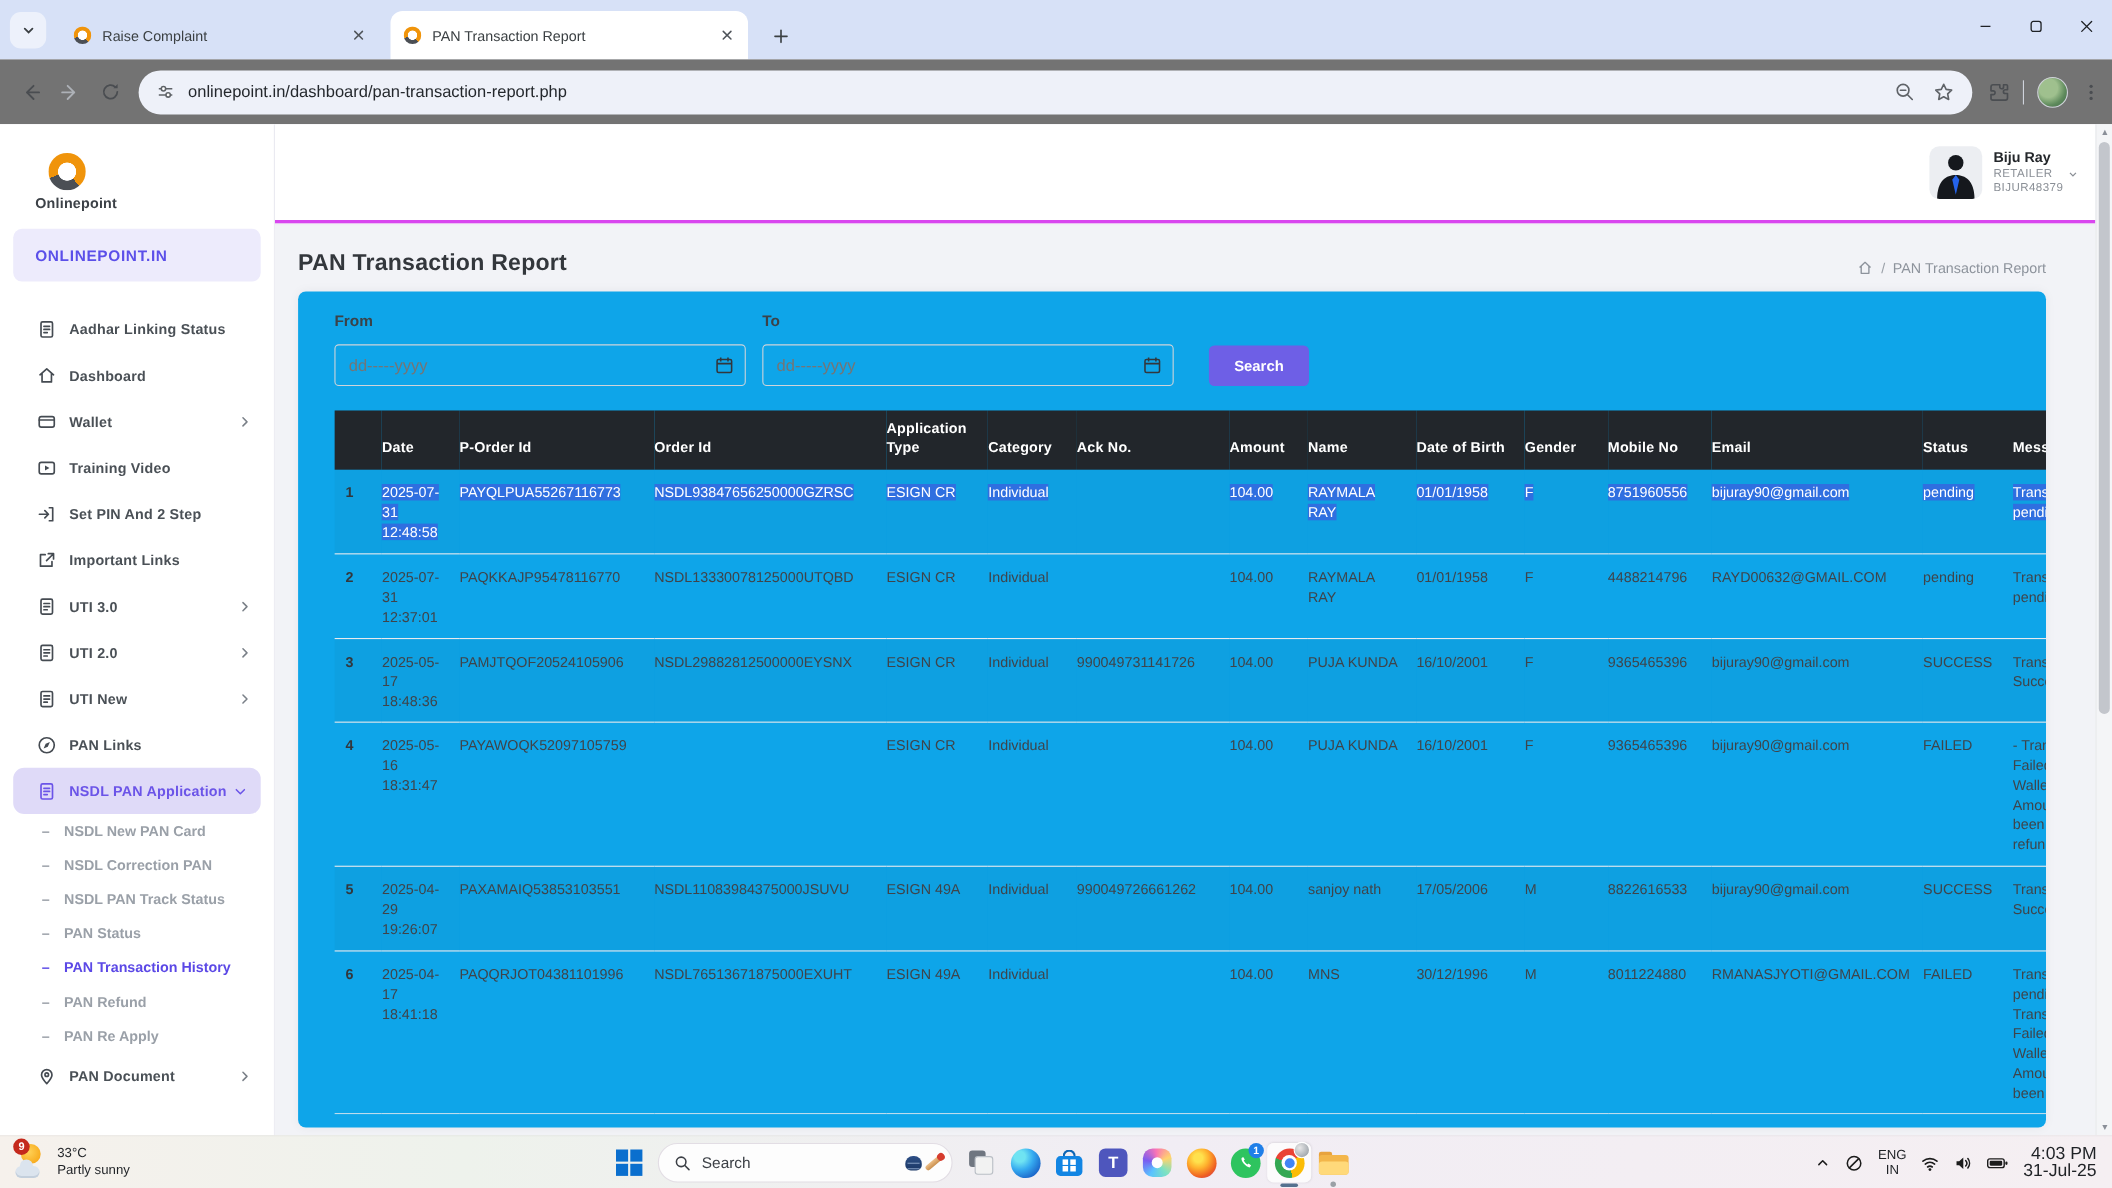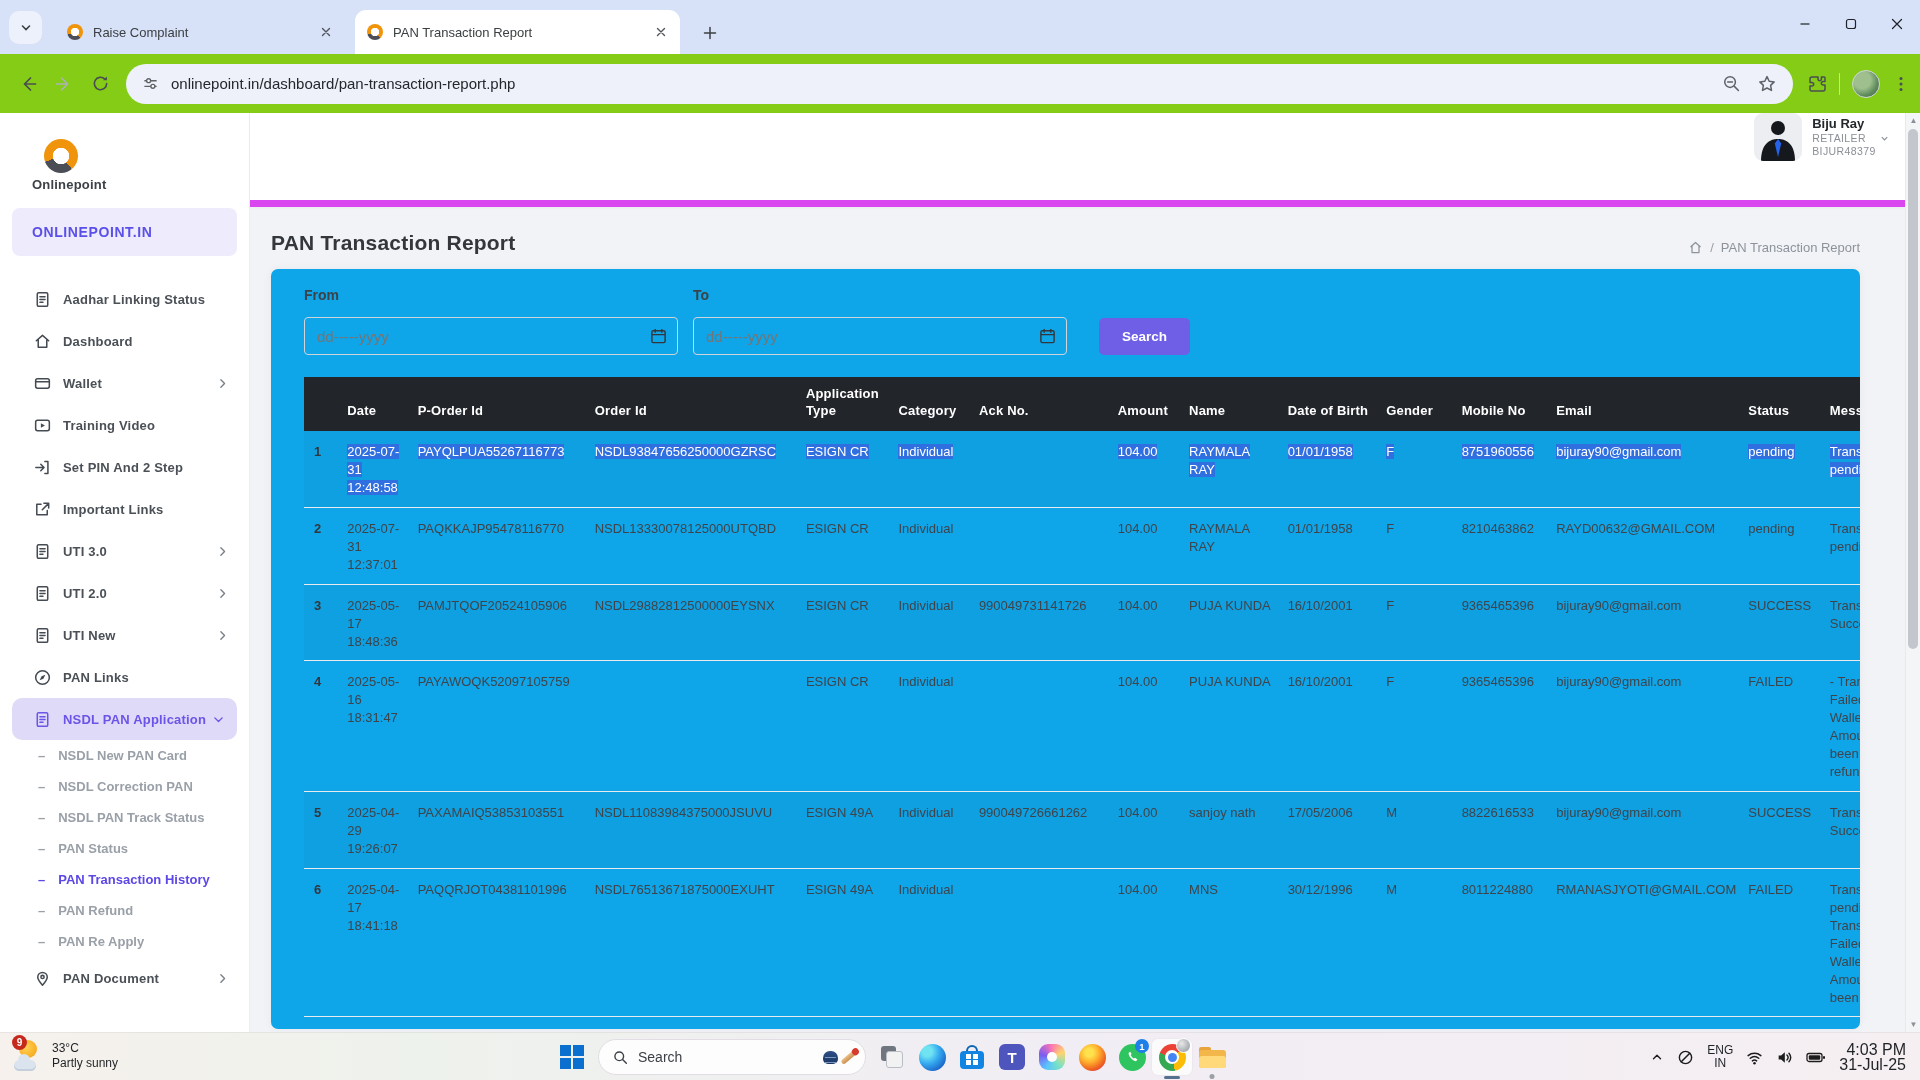--- a/index.html
+++ b/index.html
@@ -19,21 +19,21 @@
   .favicon{width:16px;height:16px;border-radius:50%;flex:0 0 16px;
     background:radial-gradient(circle at 50% 50%, #fff 0 4px, transparent 4.5px),
                conic-gradient(from 140deg,#4b4f55 0 110deg,#f0940b 110deg 360deg);}
   .tab-close{width:18px;height:18px;border-radius:50%;display:flex;align-items:center;justify-content:center;margin-left:6px;}
   .newtab{position:absolute;left:697px;top:20px;width:26px;height:26px;border-radius:6px;
     display:flex;align-items:center;justify-content:center;}
   .win-controls{position:absolute;right:0;top:0;height:48px;display:flex;}
   .win-btn{width:46px;height:48px;display:flex;align-items:center;justify-content:center;}
 
   
-  .toolbar{position:absolute;left:0;top:54px;width:100%;height:59px;background:#84cc16;display:flex;align-items:center;
+  .toolbar{position:absolute;left:0;top:54px;width:100%;height:59px;background:#737373;display:flex;align-items:center;
     padding:0 10px;box-sizing:border-box;}
   .nav-btn{width:36px;height:36px;display:flex;align-items:center;justify-content:center;border-radius:50%;flex:0 0 auto;}
   .omnibox{flex:1;height:40px;margin-left:8px;background:#eef1f9;border-radius:20px;display:flex;align-items:center;
     padding:0 16px;box-sizing:border-box;min-width:0;}
   .omnibox .url{font-size:15px;color:#24282d;margin-left:12px;white-space:nowrap;overflow:hidden;flex:1;}
   .ob-icon{margin-left:16px;flex:0 0 auto;}
   .toolbar-right{display:flex;align-items:center;margin-left:14px;flex:0 0 auto;}
   .tb-divider{width:1px;height:22px;background:#cfd3dc;margin:0 12px;}
   .avatar-mini{width:28px;height:28px;border-radius:50%;
     background:radial-gradient(circle at 35% 35%,#9fc08e 0 35%,#5e8a5c 65%,#3f6647 100%);
@@ -62,21 +62,21 @@
   .menu-item .mi-chev{color:#7a8088;}
   .menu-item.active{margin:0 12px;padding:0 12px 0 21px;border-radius:10px;background:#dfdaf8;height:42px;}
   .menu-item.active .mi-label,.menu-item.active .mi-icon,.menu-item.active .mi-chev{color:#6b54e8;}
   .sub-item{height:31px;display:flex;align-items:center;padding-left:38px;font-size:13px;font-weight:600;color:#9aa0a8;cursor:pointer;}
   .sub-item .dash{margin-right:13px;color:#9aa0a8;}
   .sub-item.active{color:#5b48e6;}
   .sub-item.active .dash{color:#5b48e6;}
 
   
   .main{position:absolute;left:250px;top:0;width:1655px;height:919px;}
-  .main-header{height:87px;background:#fff;border-bottom:7px solid #d946ef;display:flex;align-items:flex-start;justify-content:flex-end;
+  .main-header{height:87px;background:#fff;border-bottom:3px solid #d946ef;display:flex;align-items:center;justify-content:flex-end;
     padding-right:16px;box-shadow:0 1px 3px rgba(40,40,70,.04);}
   .profile{display:flex;align-items:center;cursor:pointer;}
   .profile-avatar{width:48px;height:48px;border-radius:9px;background:#eceef2;overflow:hidden;}
   .profile-meta{margin-left:10px;line-height:1.25;}
   .profile-name{font-size:13px;font-weight:700;color:#24272b;}
   .profile-sub{font-size:10.5px;color:#8a8f96;letter-spacing:.4px;display:flex;align-items:center;gap:14px;}
   .page-head{display:flex;align-items:flex-end;justify-content:space-between;padding:24px 45px 0 21px;}
   .page-title{font-size:21px;font-weight:700;color:#33373c;letter-spacing:.2px;}
   .breadcrumb{display:flex;align-items:center;gap:7px;font-size:13px;color:#9aa0a8;}
   .breadcrumb .crumb-cur{color:#8d939c;}
@@ -588,21 +588,21 @@
                   <td>2025-07-31 12:37:01</td>
                   <td>PAQKKAJP95478116770</td>
                   <td>NSDL13330078125000UTQBD</td>
                   <td>ESIGN CR</td>
                   <td>Individual</td>
                   <td></td>
                   <td>104.00</td>
                   <td>RAYMALA RAY</td>
                   <td>01/01/1958</td>
                   <td>F</td>
-                  <td>8210463862</td>
+                  <td>4488214796</td>
                   <td>RAYD00632@GMAIL.COM</td>
                   <td>pending</td>
                   <td>
                     <div class="msg-line">Trans</div>
                     <div class="msg-line">pendi</div>
                   </td>
                 </tr>
                 <tr>
                   <td>3</td>
                   <td>2025-05-17 18:48:36</td>

